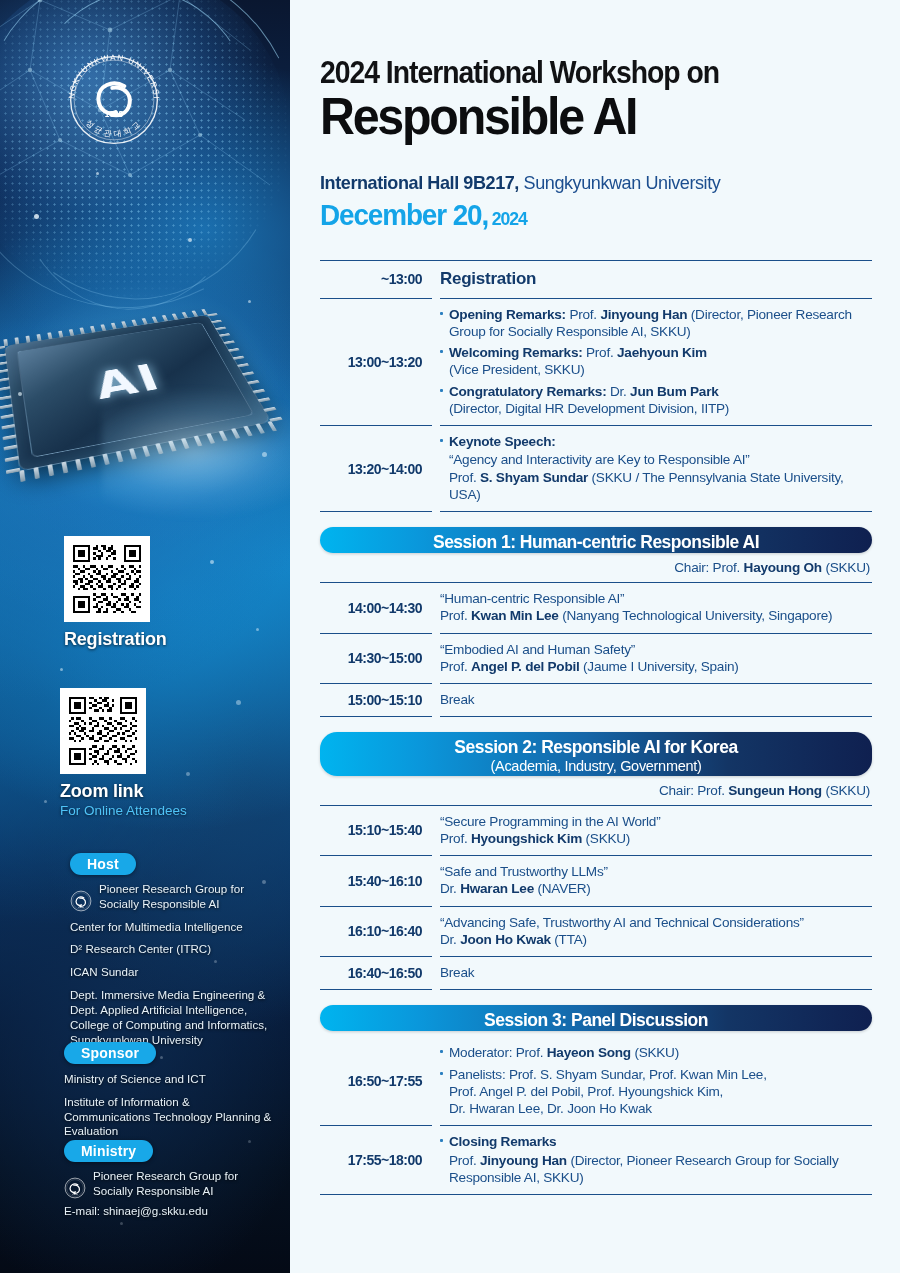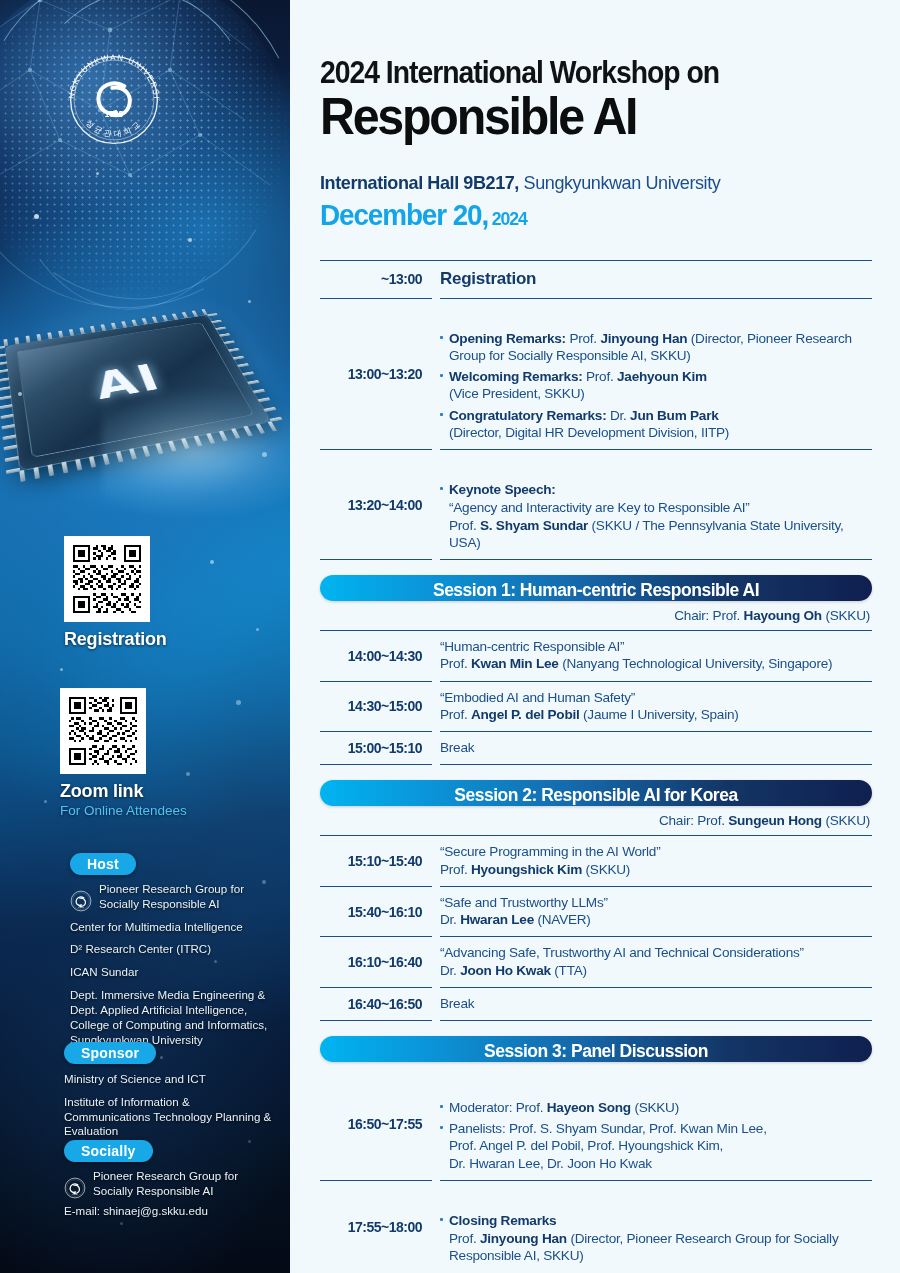--- a/index.html
+++ b/index.html
@@ -173,21 +173,21 @@
     padding:6px 10px 6px 0;font-weight:bold;font-size:14px;color:#123A6B;
     letter-spacing:-.5px;
   }
   .cell-body{
     flex:1;padding:7px 0 8px 8px;font-size:13.6px;line-height:1.27;color:#1B4F8A;
     letter-spacing:-.25px;
   }
   .cell-body.big{font-size:17px;font-weight:bold;color:#123A6B;padding-top:7px;}
   .cell-body.plain{font-size:13.6px;color:#1B4F8A;}
   .cell-body b{color:#123A6B;font-weight:bold;}
-  .bullets{list-style:none;margin-top:24px;}
+  .bullets{list-style:none;}
   .bullets li{position:relative;padding-left:9px;margin-bottom:4px;}
   .bullets li:last-child{margin-bottom:0;}
   .bullets li::before{
     content:"";position:absolute;left:0;top:6px;width:3px;height:3px;
     background:#2B7FC0;border-radius:1px;
   }
 
   .sess-bar{
     margin:15px 0 0 0;border-radius:17px;color:#fff;text-align:center;
     background:linear-gradient(90deg,#00B4EF 0%,#0A97DB 18%,#1566A8 48%,#133565 74%,#0F2050 100%);
@@ -690,21 +690,21 @@
 
     <div class="side-content" style="position:absolute;left:46px;top:1042px;width:244px;">
       <span class="pill">Sponsor</span>
       <div class="org-line">Ministry of Science and ICT</div>
       <div class="org-line" style="white-space:pre-line;">Institute of Information &amp;
 Communications Technology Planning &amp;
 Evaluation</div>
     </div>
 
     <div class="side-content" style="position:absolute;left:46px;top:1140px;width:244px;">
-      <span class="pill">Socially</span>
+      <span class="pill">Ministry</span>
       <div class="org-row">
         <svg class="org-seal" viewBox="0 0 40 40">
           <circle cx="20" cy="20" r="18" fill="none" stroke="rgba(255,255,255,.85)" stroke-width="1.3"></circle>
           <circle cx="20" cy="20" r="15.2" fill="none" stroke="rgba(255,255,255,.45)" stroke-width="0.7"></circle>
           <g fill="none" stroke="#fff" stroke-width="2.3" stroke-linecap="round">
             <path d="M25 14 C18 10, 11 15, 11 21 C11 27, 17 29, 21 27"></path>
             <path d="M18 15 C24 14, 29 18, 28 24 C27 29, 21 31, 17 29"></path>
           </g>
           <text x="20" y="33" font-family="'Liberation Sans',sans-serif" font-size="4.4" fill="#fff" text-anchor="middle">1398</text>
         </svg>
@@ -818,20 +818,21 @@
         <div class="cell-time">15:00~15:10</div>
         <div class="cell-body plain">Break</div>
       </div>
       <div class="rule-wrap">
           <i class="rule-a"></i>
           <i class="rule-b"></i>
         </div>
 
       <div class="sess-bar">
         <div class="t">Session 2: Responsible AI for Korea</div>
+        <div class="s">(Academia, Industry, Government)</div>
       </div>
       <div class="chair">
         <span>Chair: Prof. </span><b>Sungeun Hong</b><span> (SKKU)</span>
       </div>
       <div class="rule-full"></div>
 
       <div class="row">
         <div class="cell-time">15:10~15:40</div>
         <div class="cell-body">
           <span>“Secure Programming in the AI World”</span><br>

